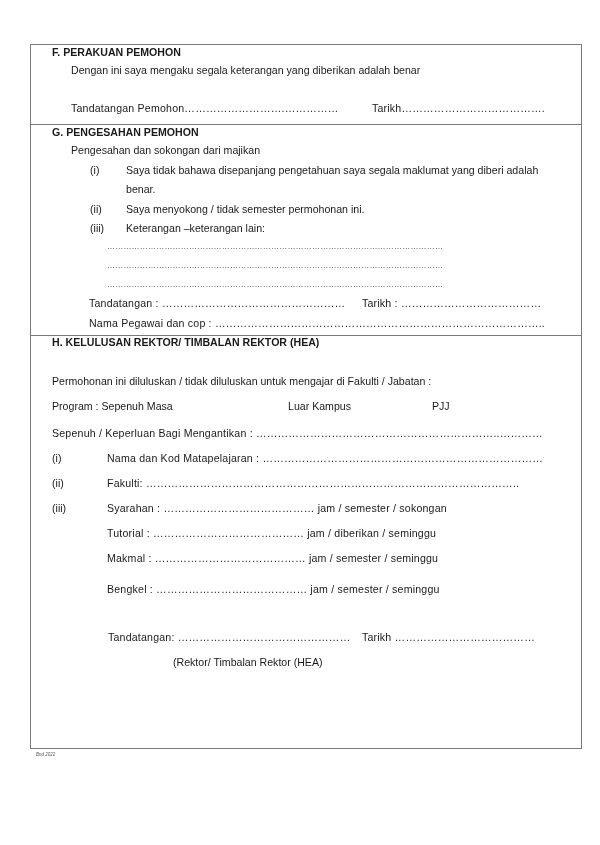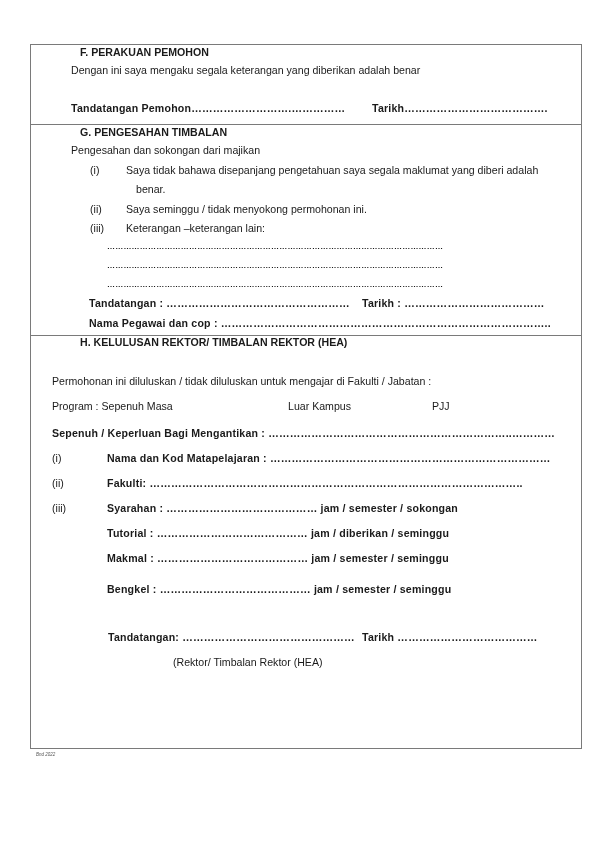--- a/index.html
+++ b/index.html
@@ -6,44 +6,44 @@
   body {
     width: 600px; height: 845px; position: relative; overflow: hidden;
     font-family: "Liberation Sans", sans-serif; color: #1a1a1a; font-size: 10.6px;
   }
   .box {
     position: absolute; left: 30px; top: 44px; width: 552px; height: 705px;
     border: 1.3px solid #7a7a7a; box-sizing: border-box;
   }
   .divider { position: absolute; left: 0; right: 0; height: 0; border-top: 1.3px solid #7a7a7a; }
   .t { position: absolute; white-space: nowrap; line-height: 1; }
-  .b { font-weight: bold; margin-left: 28px; }
-  .dots { letter-spacing: 0.2px; font-weight: bold; }
+  .b { font-weight: bold; }
+  .dots { letter-spacing: 0.2px; }
   .footer { position: absolute; left: 36px; top: 752px; font-size: 4.5px; font-style: italic; color: #555; }
 </style>
 </head>
 <body>
 
 <div class="box">
   <div class="divider" style="top:79px"></div>
   <div class="divider" style="top:290px"></div>
 </div>
 
 <div class="t b" style="left:52px;top:47px">F.   PERAKUAN PEMOHON</div>
 <div class="t" style="left:71px;top:65px">Dengan ini saya mengaku segala keterangan yang diberikan adalah benar</div>
 <div class="t dots" style="left:71px;top:103px">Tandatangan Pemohon……………………….……………</div>
 <div class="t dots" style="left:372px;top:103px">Tarikh………………………………….</div>
 
-<div class="t b" style="left:52px;top:127px">G.  PENGESAHAN TIMBALAN</div>
+<div class="t b" style="left:52px;top:127px">G.  PENGESAHAN PEMOHON</div>
 <div class="t" style="left:71px;top:145px">Pengesahan dan sokongan dari majikan</div>
 <div class="t" style="left:90px;top:165px">(i)</div>
 <div class="t" style="left:126px;top:165px">Saya tidak bahawa disepanjang pengetahuan saya segala maklumat yang diberi adalah</div>
-<div class="t" style="left:136px;top:184px">benar.</div>
+<div class="t" style="left:126px;top:184px">benar.</div>
 <div class="t" style="left:90px;top:204px">(ii)</div>
-<div class="t" style="left:126px;top:204px">Saya seminggu / tidak menyokong permohonan ini.</div>
+<div class="t" style="left:126px;top:204px">Saya menyokong / tidak semester permohonan ini.</div>
 <div class="t" style="left:90px;top:223px">(iii)</div>
 <div class="t" style="left:126px;top:223px">Keterangan –keterangan lain:</div>
 <div class="t dots" style="left:107px;top:243px;font-size:8px">……………………………………………………………………………………………………………</div>
 <div class="t dots" style="left:107px;top:262px;font-size:8px">……………………………………………………………………………………………………………</div>
 <div class="t dots" style="left:107px;top:281px;font-size:8px">……………………………………………………………………………………………………………</div>
 <div class="t dots" style="left:89px;top:298px">Tandatangan : ……………………………………………</div>
 <div class="t dots" style="left:362px;top:298px">Tarikh : …………………………………</div>
 <div class="t dots" style="left:89px;top:318px">Nama Pegawai dan cop : ………………………………………………………………………………..</div>
 
 <div class="t b" style="left:52px;top:337px">H.  KELULUSAN REKTOR/ TIMBALAN REKTOR (HEA)</div>

